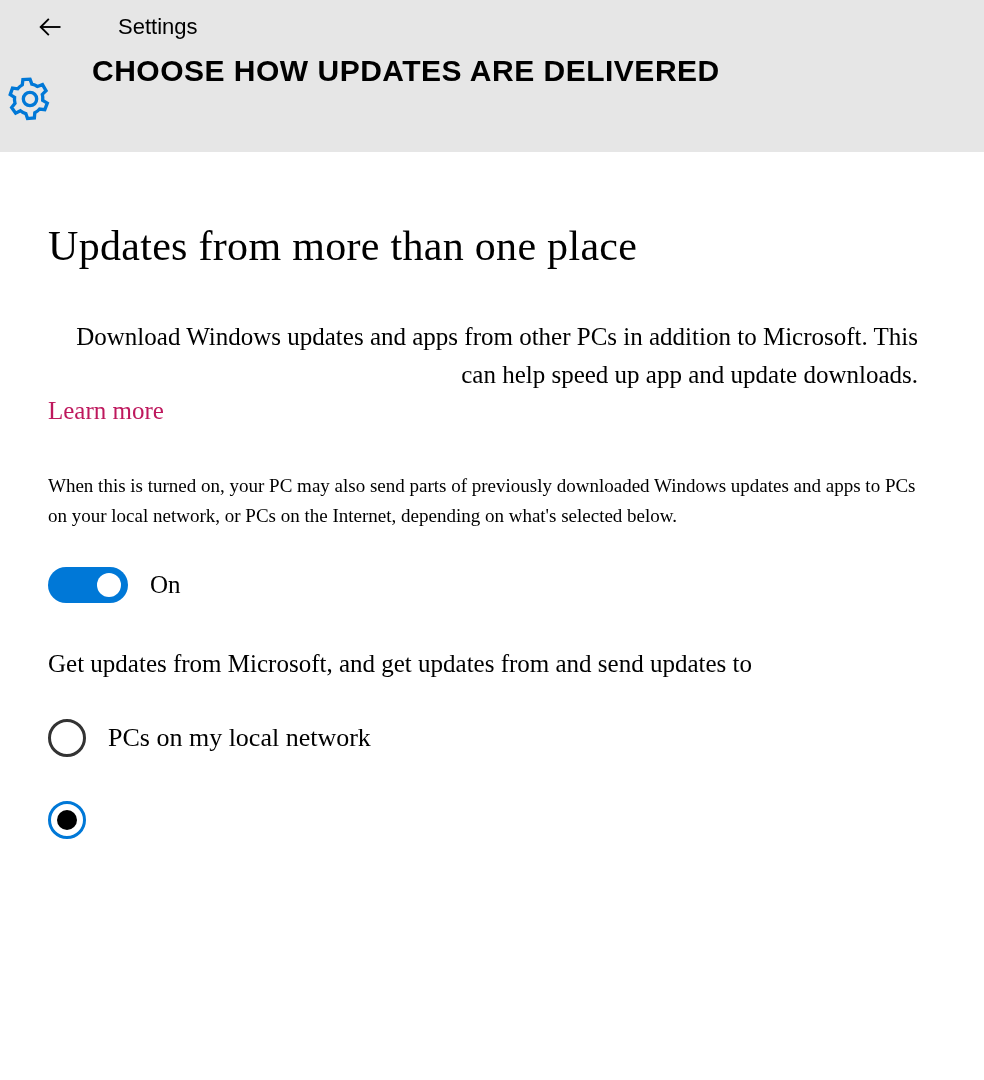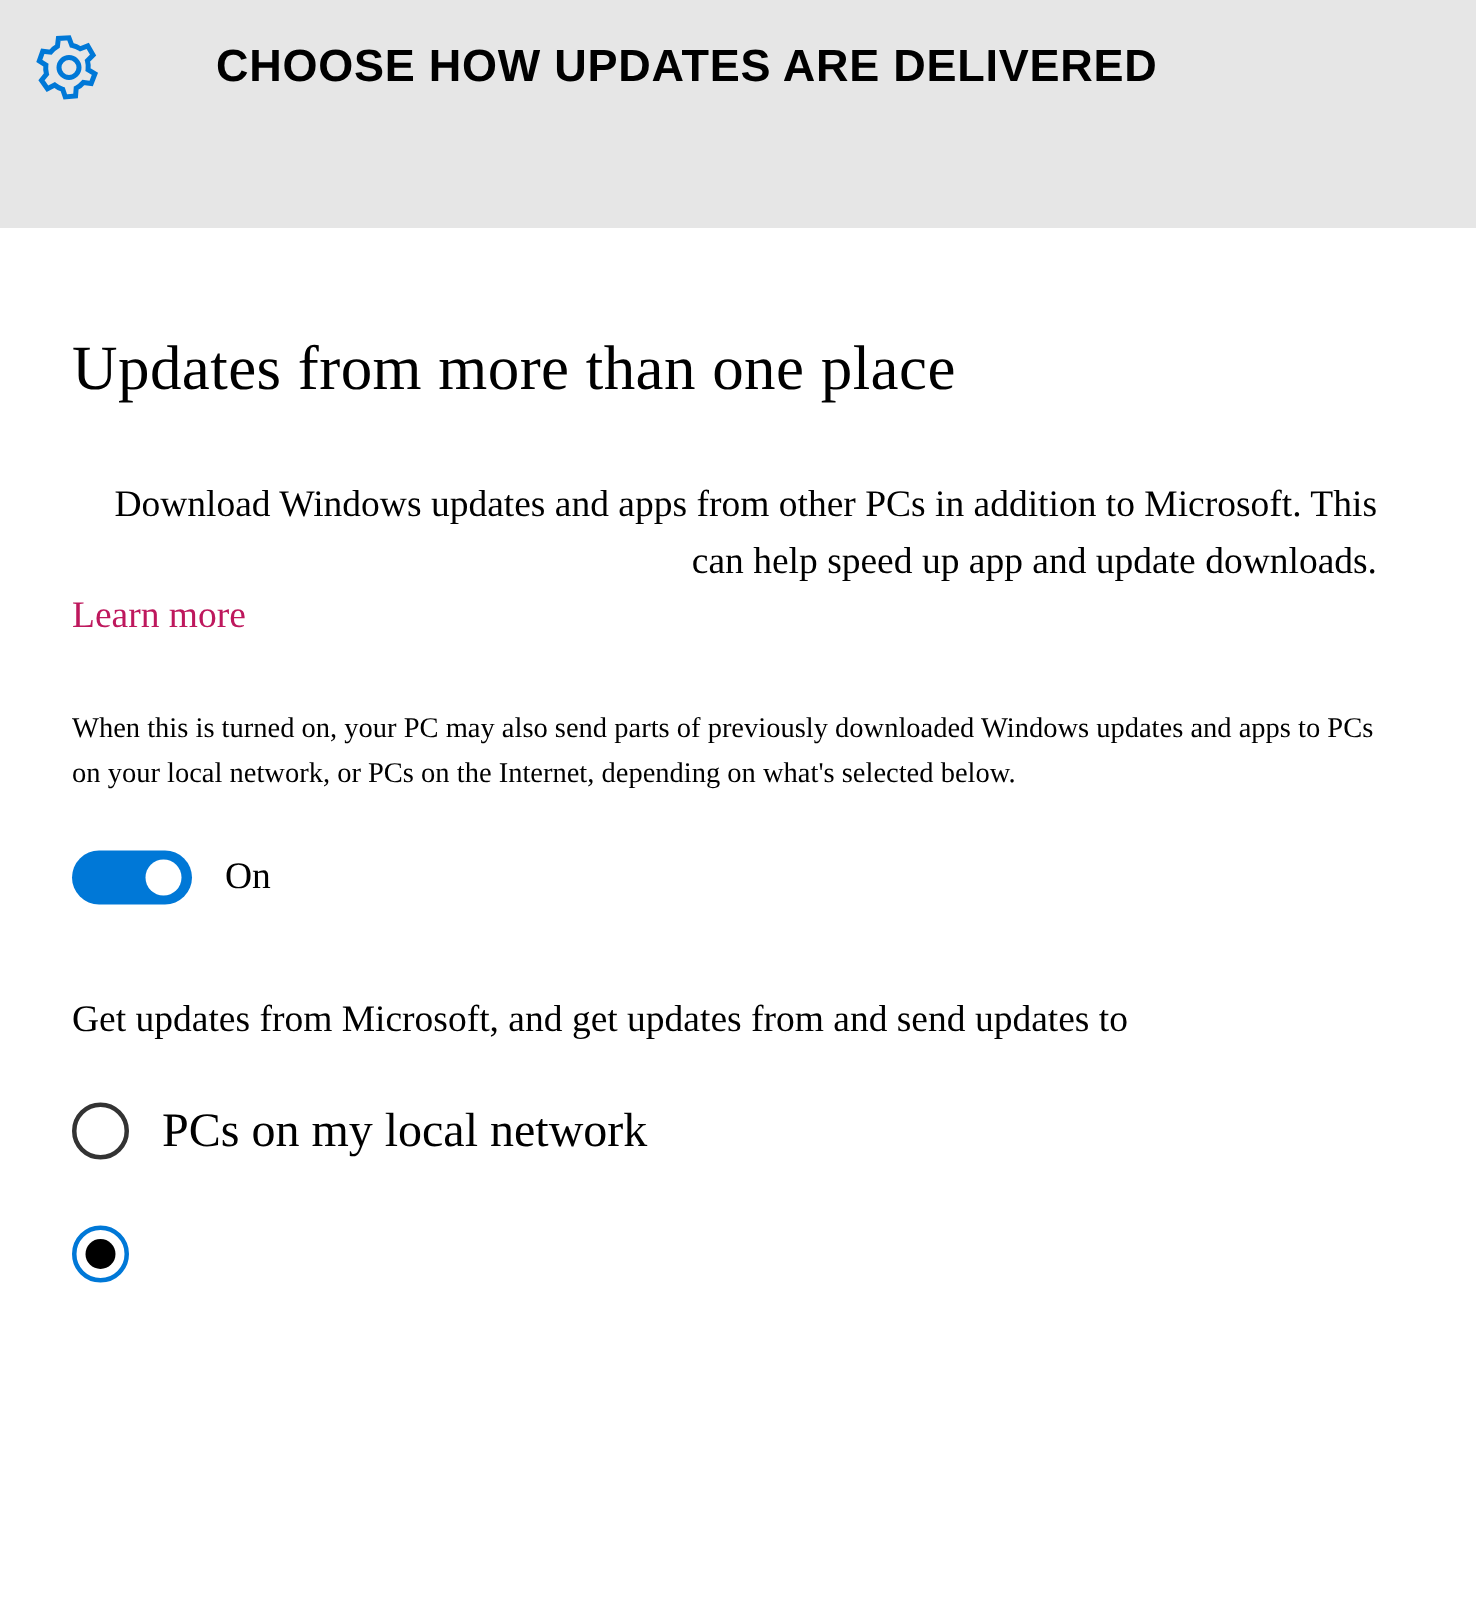--- a/index.html
+++ b/index.html
@@ -31,24 +31,22 @@
     justify-content: center;
     cursor: pointer;
   }
   .settings-label {
     font-size: 22px;
     margin-left: 48px;
     font-weight: 400;
   }
   .header-bottom {
     display: flex;
-    align-items: center;
-    padding-left: 18px;
+    padding-left: 2px;
     height: 90px;
-    gap: 36px;
   }
   .gear-icon-wrap {
     width: 56px;
     display: flex;
     align-items: center;
     justify-content: center;
   }
   .page-title {
     font-size: 30px;
     font-weight: 600;
@@ -84,21 +82,21 @@
     line-height: 1.58;
     max-width: 870px;
     margin-top: 46px;
     margin-bottom: 36px;
     font-weight: 400;
   }
   .toggle-row {
     display: flex;
     align-items: center;
     gap: 22px;
-    margin-bottom: 58px;
+    margin-bottom: 42px;
   }
   .toggle {
     width: 80px;
     height: 36px;
     background: #0078d7;
     border-radius: 18px;
     position: relative;
     cursor: pointer;
   }
   .toggle-knob {
@@ -139,28 +137,37 @@
   .radio-outer.selected {
     border-color: #0078d7;
   }
   .radio-inner {
     width: 20px;
     height: 20px;
     background: #000000;
     border-radius: 50%;
   }
   .radio-label {
-    font-size: 32px;
+    font-size: 26px;
     text-align: center;
   }
 </style>
 </head>
 <body>
 
 <div class="header">
+  <div class="header-top">
+    <div class="back-arrow">
+      <svg width="28" height="28" viewBox="0 0 24 24" fill="none" stroke="#000000" stroke-width="1.6">
+        <line x1="21" y1="12" x2="4" y2="12"></line>
+        <polyline points="11,5 4,12 11,19"></polyline>
+      </svg>
+    </div>
+    <div class="settings-label">Settings</div>
+  </div>
   <div class="header-bottom">
     <div class="gear-icon-wrap">
       <svg width="50" height="50" viewBox="0 0 24 24" fill="none" stroke="#0078d7" stroke-width="1.6">
         <circle cx="12" cy="12" r="3.2"></circle>
         <path d="M12 2.5 L12.9 4.9 A7.4 7.4 0 0 1 15.6 6 L18 5.1 L19.7 8 L17.9 9.8 A7.4 7.4 0 0 1 18.1 12.7 L20.3 14 L19.1 17.1 L16.6 16.8 A7.4 7.4 0 0 1 14.3 18.6 L14.1 21.1 L10.8 21.4 L10 19 A7.4 7.4 0 0 1 7.4 17.6 L5.1 18.8 L3.2 16.1 L4.8 14.1 A7.4 7.4 0 0 1 4.6 11.2 L2.5 9.9 L3.6 6.8 L6.1 7.1 A7.4 7.4 0 0 1 8.3 5.2 L8.6 2.7 Z"></path>
       </svg>
     </div>
     <div class="page-title">CHOOSE HOW UPDATES ARE DELIVERED</div>
   </div>
 </div>

